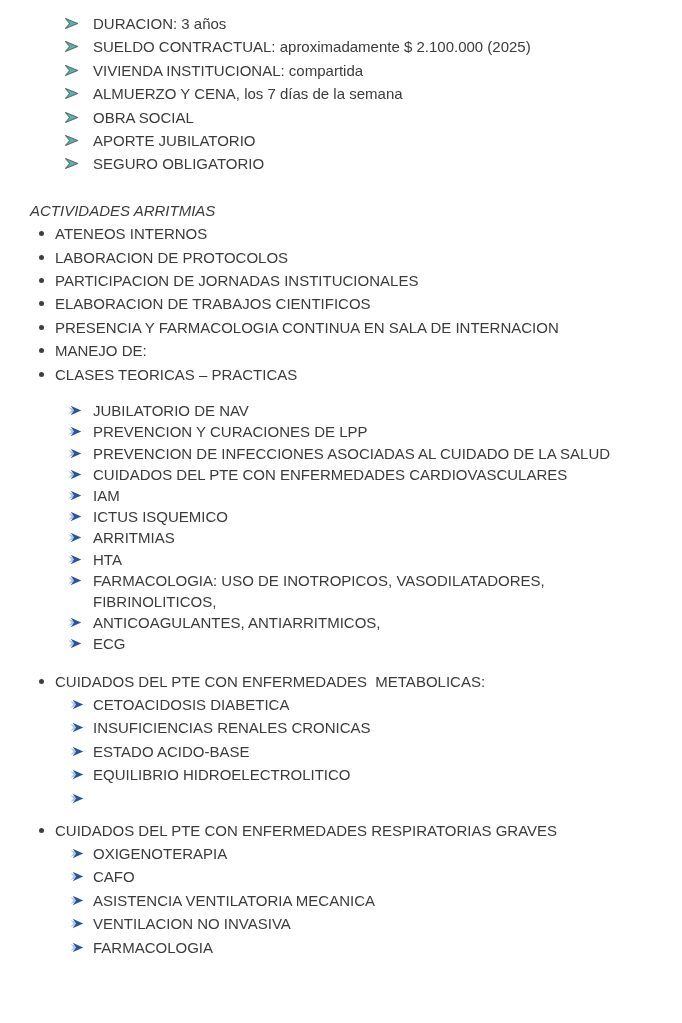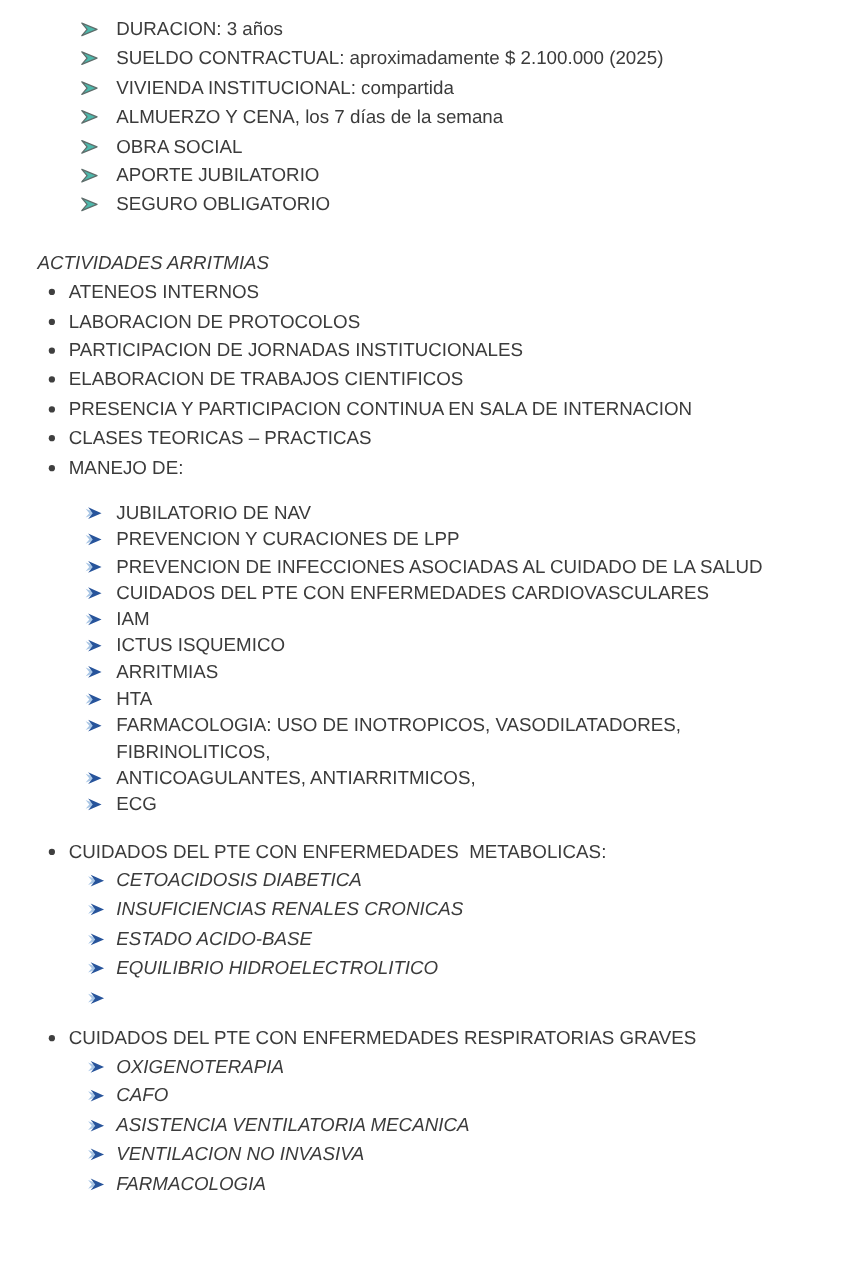--- a/index.html
+++ b/index.html
@@ -43,21 +43,21 @@
 
   
   .blue-ico { flex: 0 0 auto; width: 14px; height: 11px; }
   .blue-ico .lt { fill: #aac7e6; }
   .blue-ico .dk { fill: #27549b; }
 
   .manejo-list { margin-left: 38px; margin-top: 14px; line-height: 21.2px; }
   .manejo-list .blue-ico { margin: 5px 11px 0 0; }
 
   .sub-block { margin-top: 15px; }
-  .sub-list { margin-left: 40px; font-style: italic; }
+  .sub-list { margin-left: 40px; }
   .sub-list .blue-ico { margin: 6px 9px 0 0; }
 </style>
 </head>
 <body>
 
 <div class="page">
 
   <div class="benefits-list">
     <div class="li">
       <svg class="teal-ico" viewBox="0 0 18 14">
@@ -117,29 +117,29 @@
     <div class="li">
       <span class="dot"></span>
       <span class="li-text">PARTICIPACION DE JORNADAS INSTITUCIONALES</span>
     </div>
     <div class="li">
       <span class="dot"></span>
       <span class="li-text">ELABORACION DE TRABAJOS CIENTIFICOS</span>
     </div>
     <div class="li">
       <span class="dot"></span>
-      <span class="li-text">PRESENCIA Y PARTICIPACION CONTINUA EN SALA DE INTERNACION</span>
+      <span class="li-text">PRESENCIA Y FARMACOLOGIA CONTINUA EN SALA DE INTERNACION</span>
+    </div>
+    <div class="li">
+      <span class="dot"></span>
+      <span class="li-text">MANEJO DE:</span>
     </div>
     <div class="li">
       <span class="dot"></span>
       <span class="li-text">CLASES TEORICAS – PRACTICAS</span>
-    </div>
-    <div class="li">
-      <span class="dot"></span>
-      <span class="li-text">MANEJO DE:</span>
     </div>
   </div>
 
   <div class="manejo-list">
     <div class="li">
       <svg class="blue-ico" viewBox="0 0 15 12">
           <path class="lt" d="M0.4 2.2 L10.6 6 L0.4 9.8 L3.6 6 Z"></path>
           <path class="dk" d="M2.6 0.9 L14.3 6 L2.6 11.1 L6.6 6 Z"></path>
         </svg>
       <span class="li-text">JUBILATORIO DE NAV</span>

